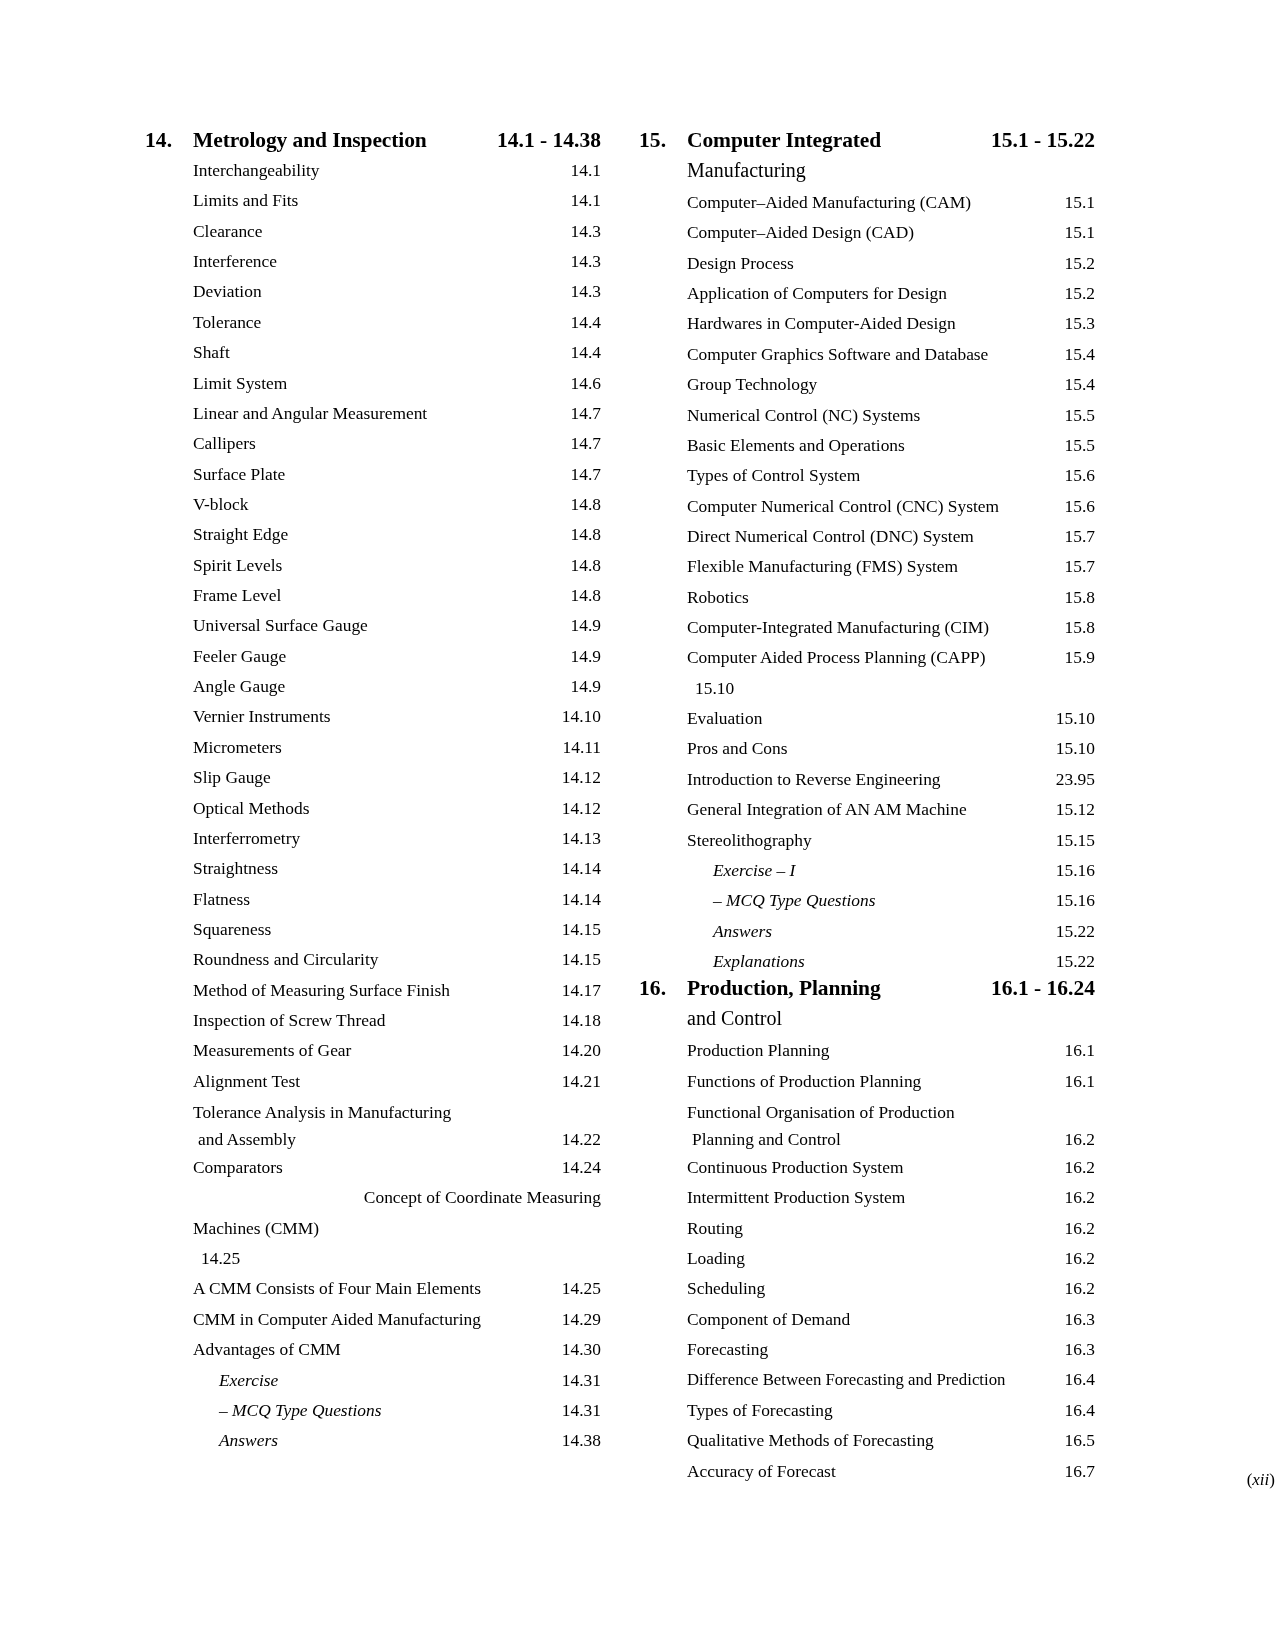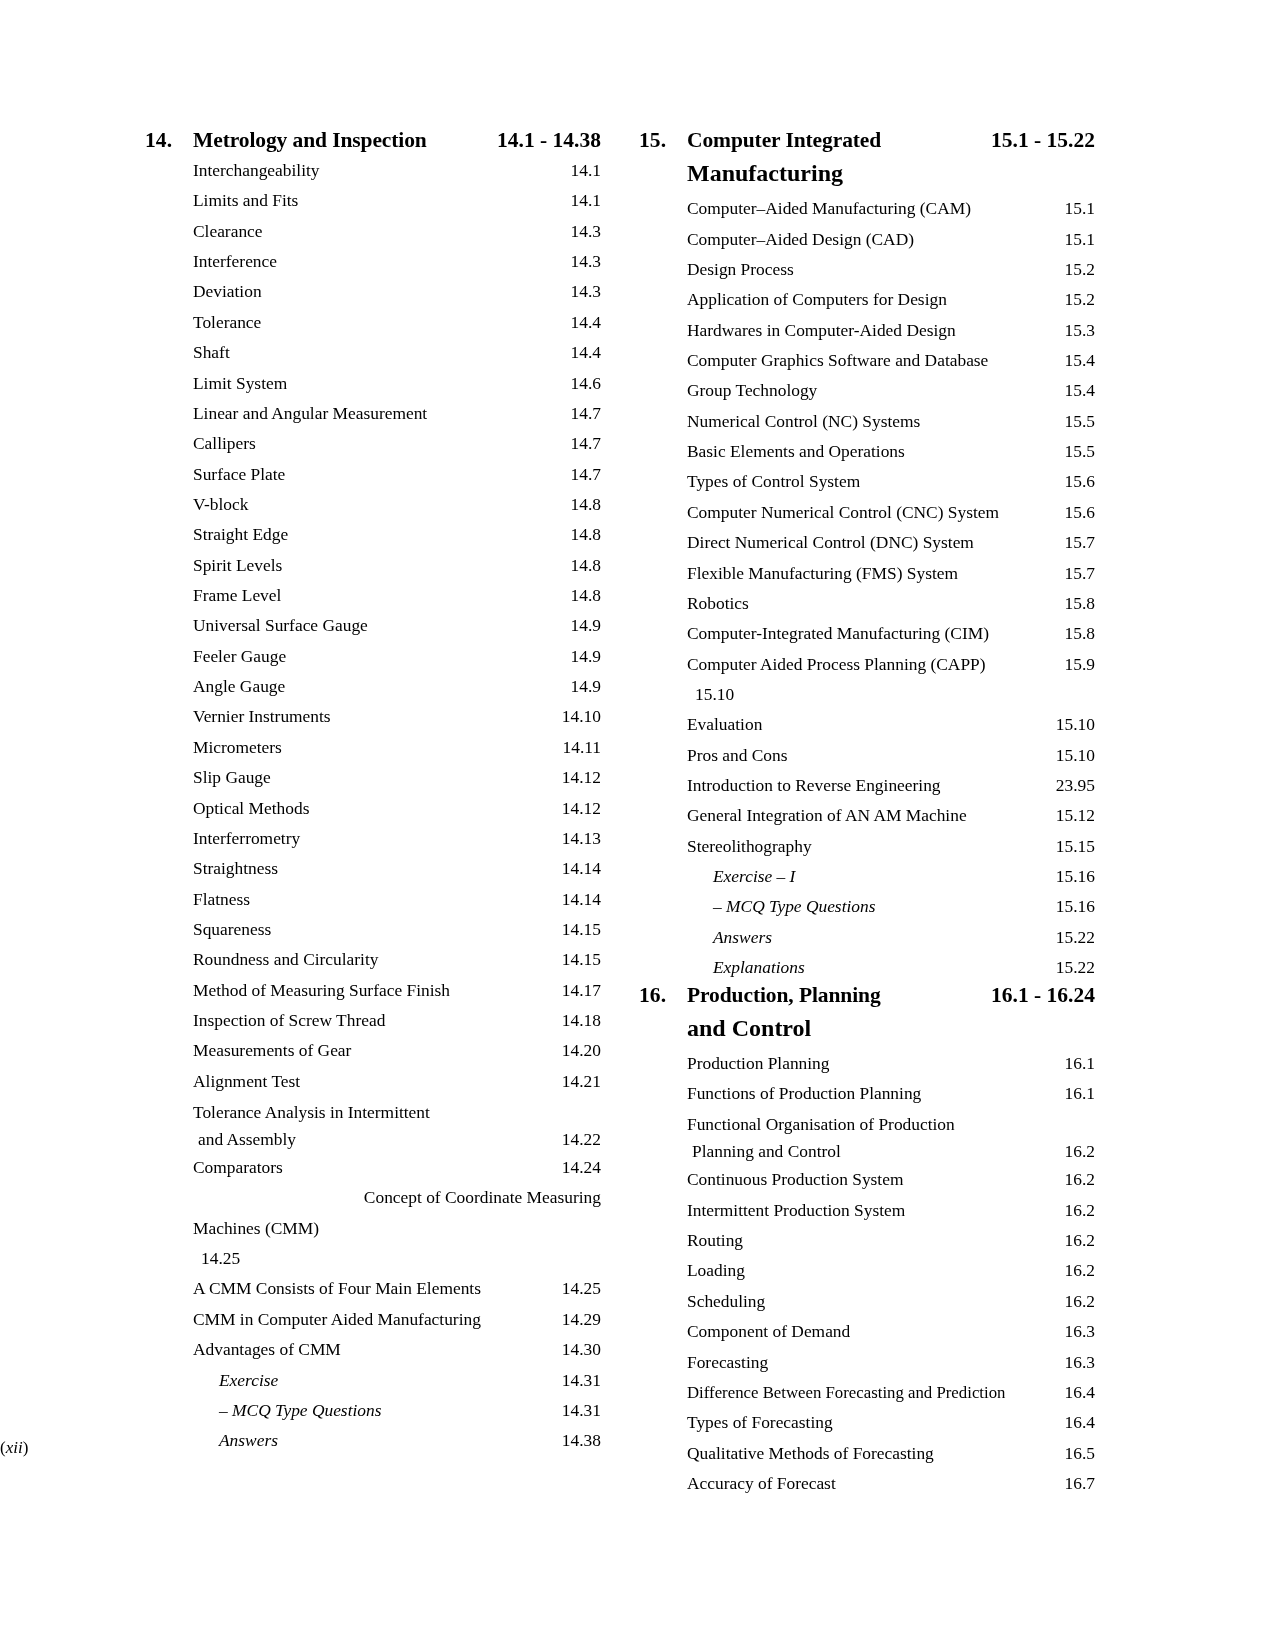--- a/index.html
+++ b/index.html
@@ -57,22 +57,22 @@
     flex: 1 1 auto;
     letter-spacing: -0.1px;
   }
   .chapter-range {
     flex: 0 0 auto;
     white-space: nowrap;
     text-align: right;
     padding-left: 6px;
   }
   .chapter-title-cont {
-    font-weight: bold;
-    font-size: 24px;
+    font-weight: normal;
+    font-size: 20px;
     padding-left: 48px;
     line-height: 1.55;
     margin-bottom: 1px;
   }
 
   
   .entry {
     display: flex;
     flex-direction: row;
     align-items: baseline;
@@ -127,23 +127,23 @@
   .entry.ind1 .label { padding-left: 26px; }
   .entry.ind2 .label { padding-left: 26px; }
   .entry.condensed .label {
     transform: scaleX(0.965);
     transform-origin: left center;
   }
 
   .footer {
     position: absolute;
     left: 0;
-    top: 1438px;
+    top: 1470px;
     width: 1275px;
-    text-align: left;
+    text-align: right;
     font-size: 17px;
     font-style: italic;
   }
   .footer .paren { font-style: normal; }
 </style>
 </head>
 <body>
 
 <div class="page">
 
@@ -276,21 +276,21 @@
           </div>
           <div class="entry">
             <span class="label">Measurements of Gear</span>
             <span class="pageno">14.20</span>
           </div>
           <div class="entry">
             <span class="label">Alignment Test</span>
             <span class="pageno">14.21</span>
           </div>
           <div class="entry wrap">
-            <span class="l1">Tolerance Analysis in Intermittent</span>
+            <span class="l1">Tolerance Analysis in Manufacturing</span>
             <span class="l2">
               <span class="label">and Assembly</span>
               <span class="pageno">14.22</span>
             </span>
           </div>
           <div class="entry">
             <span class="label">Comparators</span>
             <span class="pageno">14.24</span>
           </div>
           <div class="entry twoline">

